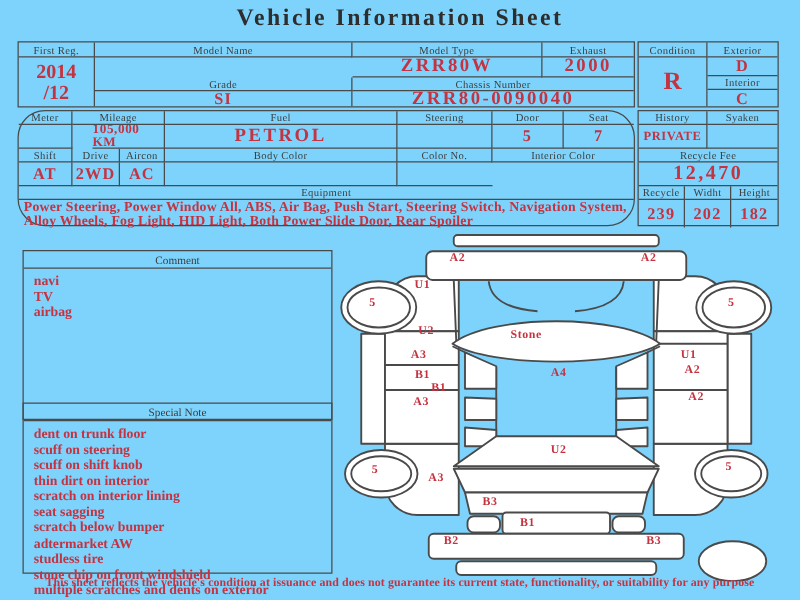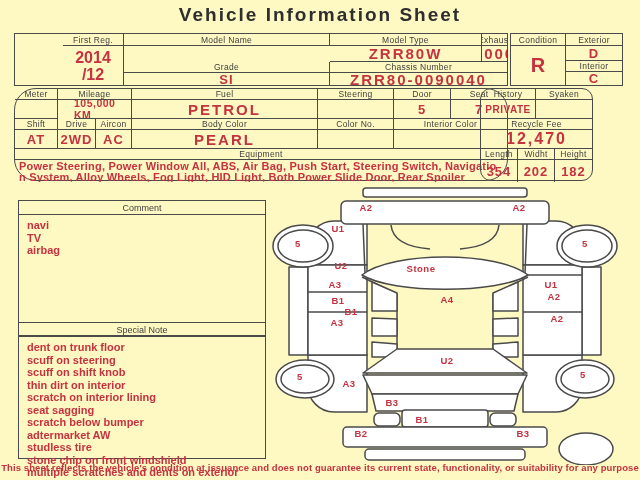--- a/index.html
+++ b/index.html
@@ -1,18 +1,18 @@
 <!DOCTYPE html>
 <html><head>
 <meta charset="utf-8">
 <style>
   :root{ --red:#c53240; --line:#4a4a4a; --hdr:#3d3d3d; }
   html,body{margin:0;padding:0;background:#fff;}
-  .page{position:relative;width:640px;height:480px;background:#fef9c3;overflow:hidden;
-        font-family:Liberation Sans, sans-serif;}
+  .page{position:relative;width:640px;height:480px;background:#7dd3fc;overflow:hidden;
+        font-family:Liberation Serif, serif;}
   .abs{position:absolute;box-sizing:border-box;}
   .title{top:4px;left:0;width:640px;text-align:center;font-size:19px;font-weight:bold;
          color:#2e2e2e;letter-spacing:2px;}
   .tbl{border:1px solid var(--line);}
   .grid{display:grid;width:100%;height:100%;}
   .cell{box-sizing:border-box;display:flex;align-items:center;justify-content:center;overflow:hidden;}
   .hdr{font-size:8.5px;color:var(--hdr);letter-spacing:0.3px;}
   .val{color:var(--red);font-weight:bold;}
   .bb{border-bottom:1px solid var(--line);} .br{border-right:1px solid var(--line);}
   .big{font-size:15px;letter-spacing:2px;}
@@ -32,21 +32,21 @@
   .dlabel{position:absolute;transform:translate(-50%,-50%);color:var(--red);
           font-weight:bold;font-size:9.5px;letter-spacing:0.5px;white-space:nowrap;}
 </style>
 </head>
 <body>
 
 <div class="page">
 
   <div class="abs title">Vehicle Information Sheet</div>
 
-  <div class="abs tbl" style="left:14px;top:33px;width:494px;height:53px;padding-left:48px;">
+  <div class="abs tbl" style="left:14px;top:33px;width:494px;height:53px;">
     <div class="grid" style="grid-template-columns:61px 206px 152px 1fr;grid-template-rows:12px 16px 11px 1fr;">
       <div class="cell hdr bb br" style="grid-area:1/1">First Reg.</div>
       <div class="cell hdr bb br" style="grid-area:1/2">Model Name</div>
       <div class="cell hdr bb br" style="grid-area:1/3">Model Type</div>
       <div class="cell hdr bb" style="grid-area:1/4">Exhaust</div>
       <div class="cell val br pre" style="grid-area:2/1/5/2">2014
 /12</div>
       <div class="cell val big bb br" style="grid-area:2/3">ZRR80W</div>
       <div class="cell val big bb" style="grid-area:2/4">2000</div>
       <div class="cell hdr bb" style="grid-area:3/3/4/5">Chassis Number</div>
@@ -85,42 +85,41 @@
     <div class="grid" style="grid-template-columns:43px 38px 36px 186px 76px 1fr;grid-template-rows:11px 19px;height:30px;">
       <div class="cell hdr bb br">Shift</div>
       <div class="cell hdr bb br">Drive</div>
       <div class="cell hdr bb br">Aircon</div>
       <div class="cell hdr bb br">Body Color</div>
       <div class="cell hdr bb br">Color No.</div>
       <div class="cell hdr bb">Interior Color</div>
       <div class="cell val med bb br">AT</div>
       <div class="cell val med bb br">2WD</div>
       <div class="cell val med bb br">AC</div>
-      <div class="cell val big bb br">PEARL</div>
       <div class="cell val bb br"></div>
       <div class="cell val bb"></div>
     </div>
     <div class="cell hdr bb" style="height:11px;">Equipment</div>
     <div class="cell val equip" style="height:22px;">Power Steering, Power Window  All, ABS, Air Bag, Push Start, Steering Switch, Navigation System, Alloy Wheels, Fog Light, HID Light, Both Power Slide Door, Rear Spoiler</div>
   </div>
 
-  <div class="abs tbl" style="left:480px;top:88px;width:113px;height:93px;border-radius:11px;">
+  <div class="abs tbl" style="left:510px;top:88px;width:113px;height:93px;">
     <div class="grid" style="grid-template-columns:55px 1fr;grid-template-rows:11px 19px;height:30px;">
       <div class="cell hdr bb br">History</div>
       <div class="cell hdr bb">Syaken</div>
       <div class="cell val bb br" style="font-size:10px;letter-spacing:0.5px;">PRIVATE</div>
       <div class="cell val bb"></div>
     </div>
     <div class="cell hdr bb" style="height:11px;">Recycle Fee</div>
     <div class="cell val bb" style="height:19px;font-size:16px;letter-spacing:2px;">12,470</div>
     <div class="grid" style="grid-template-columns:37px 37px 1fr;grid-template-rows:11px 1fr;height:33px;">
-      <div class="cell hdr bb br">Length</div>
+      <div class="cell hdr bb br">Recycle</div>
       <div class="cell hdr bb br">Widht</div>
       <div class="cell hdr bb">Height</div>
-      <div class="cell val med br">354</div>
+      <div class="cell val med br">239</div>
       <div class="cell val med br">202</div>
       <div class="cell val med">182</div>
     </div>
   </div>
 
   <div class="abs tbl" style="left:18px;top:200px;width:248px;height:136px;">
     <div class="boxhdr">Comment</div>
     <div class="boxbody">navi
 TV
 airbag</div>

